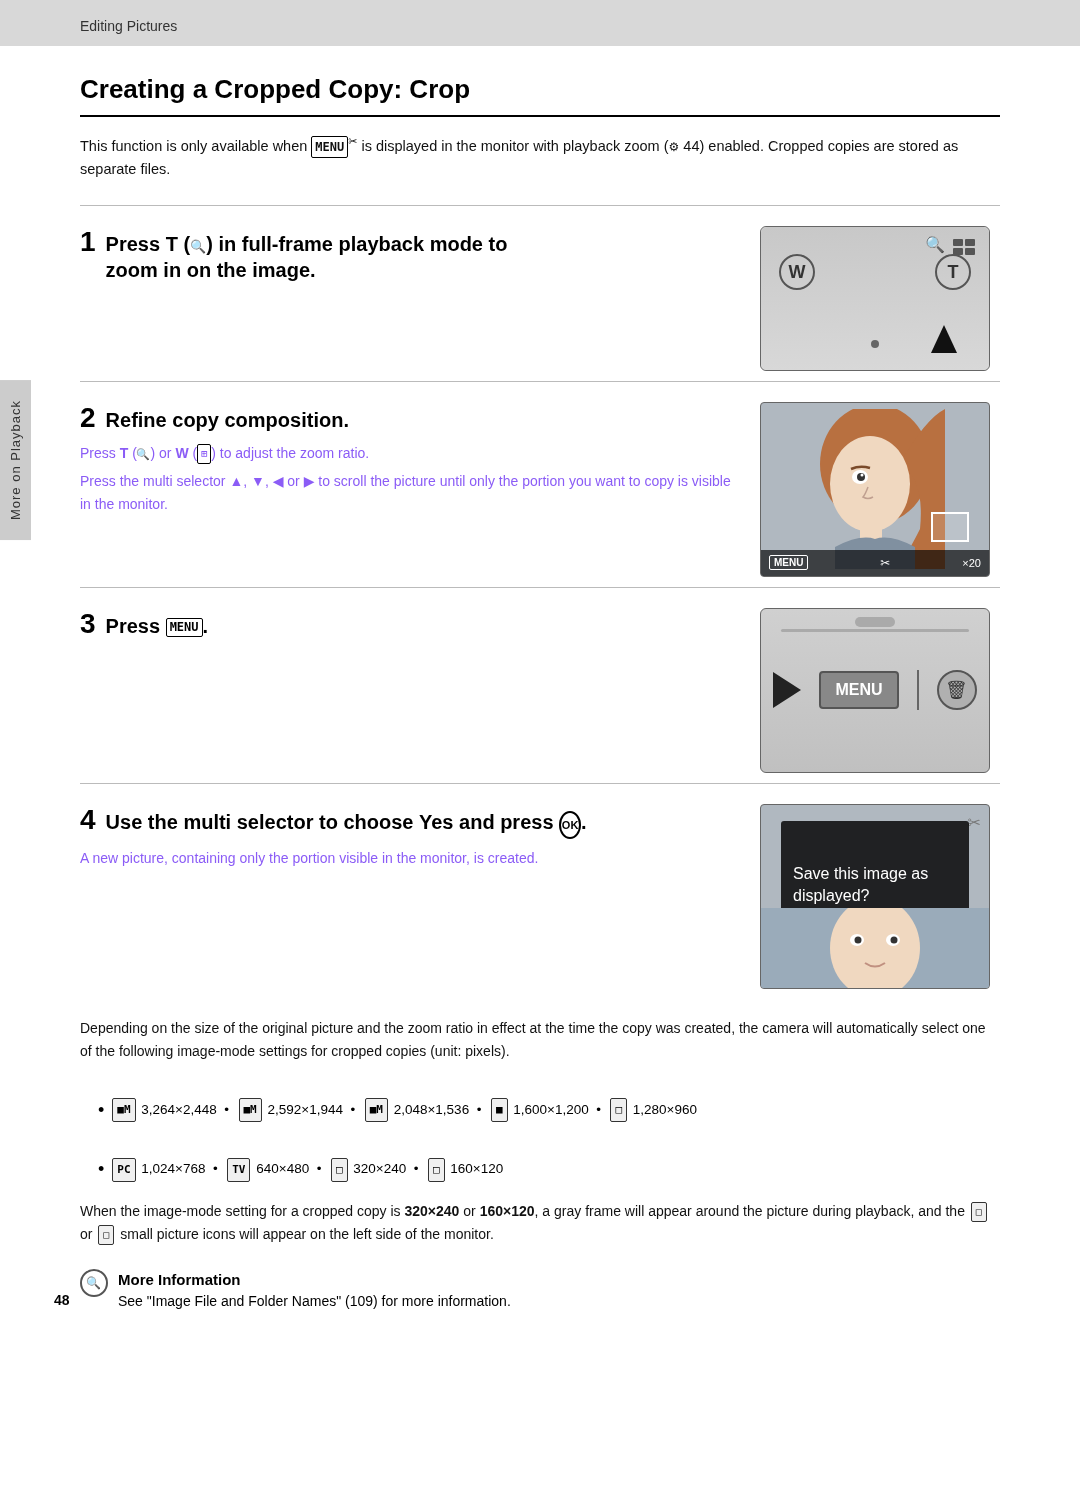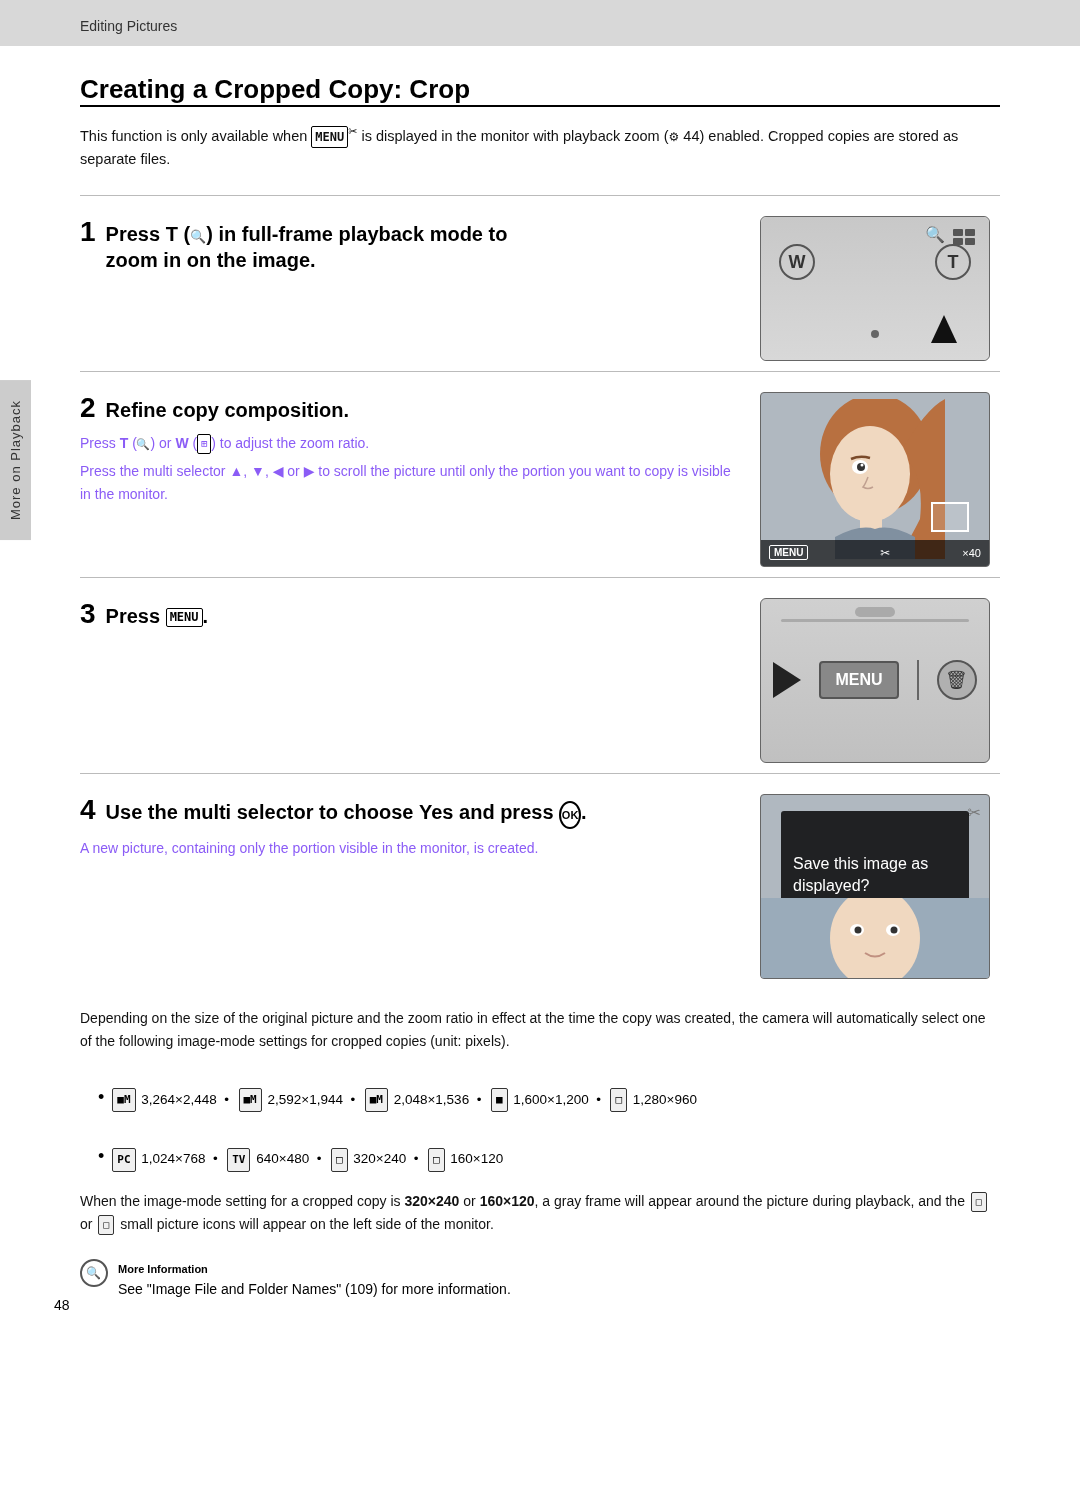--- a/index.html
+++ b/index.html
@@ -35,20 +35,21 @@
       padding: 20px 8px;
       font-size: 13px;
       color: #333;
       letter-spacing: 1px;
     }
 
     h1.main-title {
       font-size: 26px;
       font-weight: bold;
       border-bottom: 2px solid #000;
+      padding-bottom: 10px;
       margin-bottom: 16px;
     }
 
     .intro-text {
       font-size: 14.5px;
       line-height: 1.55;
       margin-bottom: 24px;
       color: #111;
     }
 
@@ -343,21 +344,21 @@
     }
 
     .bullet-list {
       margin: 10px 0 10px 18px;
       list-style: none;
     }
     .bullet-list li {
       font-size: 13.5px;
       line-height: 1.8;
       display: flex;
-      align-items: flex-start;
+      align-items: center;
       gap: 6px;
       margin-top: 35px;
     }
     .bullet-list li::before {
       content: "•";
       font-size: 18px;
       line-height: 1;
     }
 
     .mode-icon {
@@ -393,29 +394,29 @@
       font-weight: bold;
       color: #333;
       flex-shrink: 0;
       margin-top: 1px;
     }
     .more-info-text {
       font-size: 14px;
       line-height: 1.55;
     }
     .more-info-text strong {
-      font-size: 11px;
+      font-size: 15px;
     }
 
     .page-number {
       position: absolute;
-      bottom: 28px;
+      bottom: 45px;
       left: 54px;
       font-size: 14px;
-      font-weight: normal;
+      font-weight: bold;
     }
 
     .step-header-row {
       display: flex;
       align-items: baseline;
       gap: 6px;
       margin-bottom: 6px;
     }
   </style>
 </head>
@@ -513,21 +514,21 @@
 
             <path d="M30 138 Q55 125 70 130 Q85 125 110 138 L110 160 L30 160Z" fill="#8090a0"></path>
           </svg>
         </div>
 
         <div class="crop-box"></div>
 
         <div class="step2-bottom-bar">
           <span class="menu-badge">MENU</span>
           <span style="font-size:12px;">✂</span>
-          <span>×40</span>
+          <span>×20</span>
         </div>
       </div>
     </div>
   </div>
 
   <div class="step-section">
     <div class="step-left">
       <div class="step-header-row">
         <span class="step-number">3</span>
         <span class="step-title">Press <span class="icon-inline">MENU</span>.</span>

